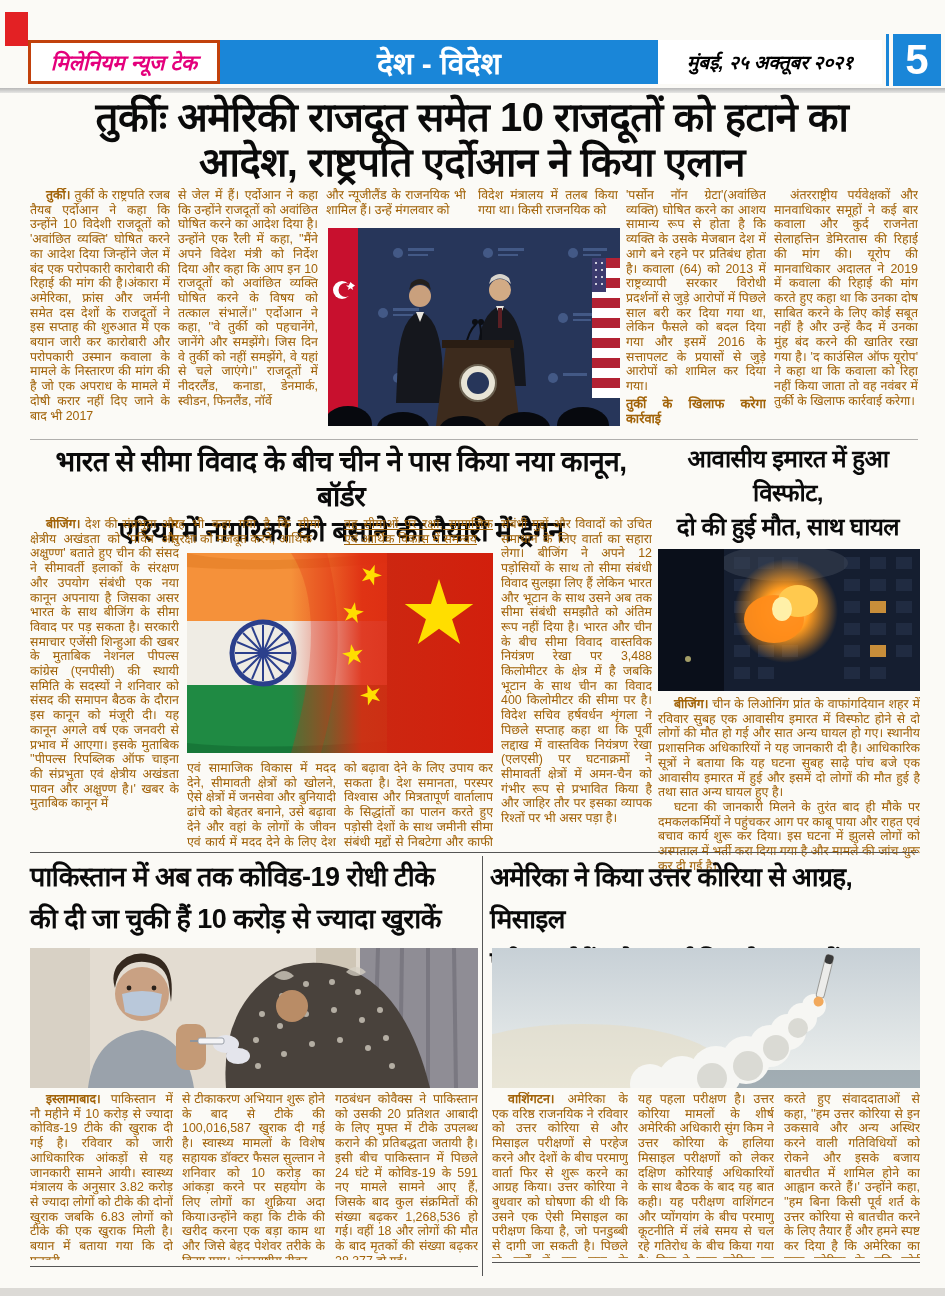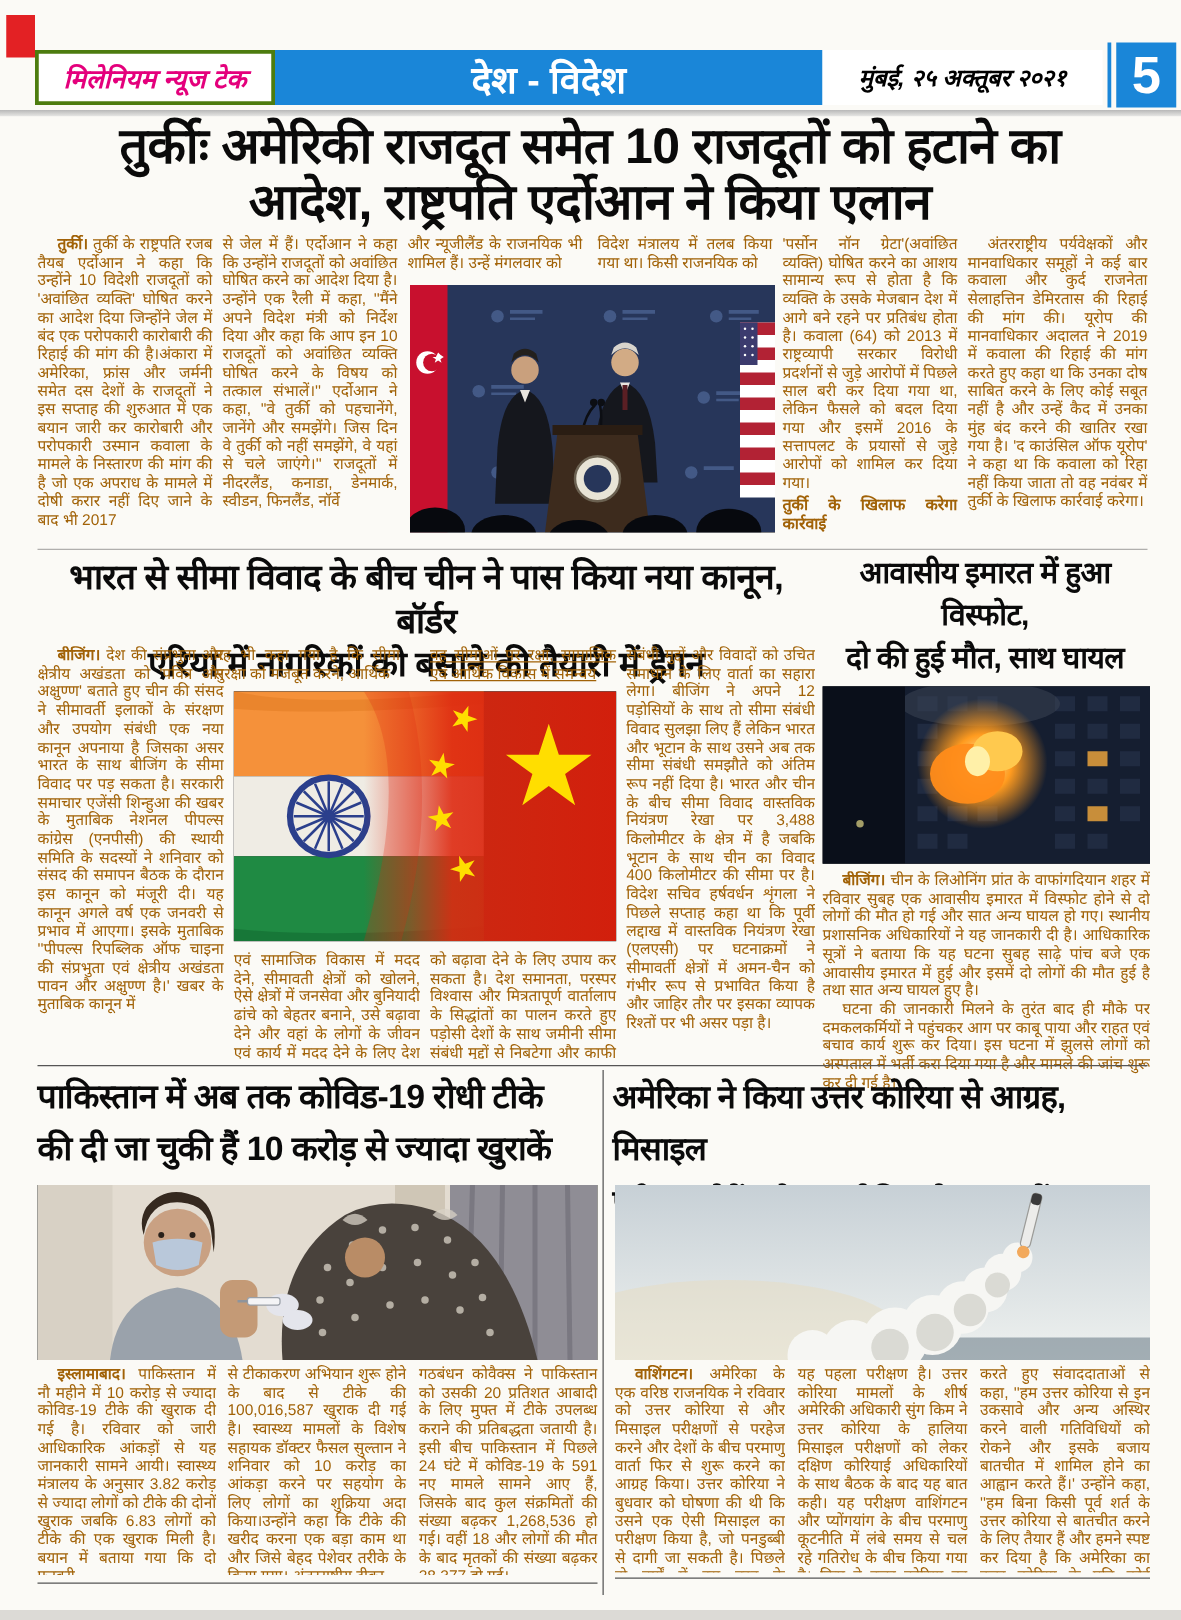--- a/index.html
+++ b/index.html
@@ -1,21 +1,21 @@
 <!DOCTYPE html>
 <html><head>
 <meta charset="utf-8">
 <style>
   html,body{margin:0;padding:0;background:#e9e7e3;}
   .page{position:relative;width:945px;height:1296px;margin:0 auto;background:#fbfaf6;
         font-family:"Liberation Sans","DejaVu Sans",sans-serif;color:#101010;overflow:hidden;}
   .abs{position:absolute;}
   
   .red-block{left:5px;top:12px;width:23px;height:34px;background:#e32124;}
-  .logo-box{left:28px;top:40px;width:192px;height:44px;background:#fff;border:3px solid #4d7c0f;
+  .logo-box{left:28px;top:40px;width:192px;height:44px;background:#fff;border:3px solid #c2410c;
             box-sizing:border-box;display:flex;align-items:center;justify-content:center;}
   .logo-text{color:#e4007c;font-weight:bold;font-style:italic;font-size:21px;white-space:nowrap;}
   .section-bar{left:220px;top:40px;width:438px;height:44px;background:#1a86d8;display:flex;
                align-items:center;justify-content:center;}
   .section-text{color:#fff;font-weight:bold;font-size:30px;}
   .date-box{left:658px;top:40px;width:224px;height:44px;background:#fff;display:flex;
             align-items:center;justify-content:center;}
   .date-text{font-weight:bold;font-size:19px;color:#000;white-space:nowrap;font-style:italic;}
   .page-sep{left:886px;top:34px;width:3px;height:52px;background:#1a86d8;}
   .pageno-box{left:893px;top:34px;width:48px;height:52px;background:#1a86d8;display:flex;

